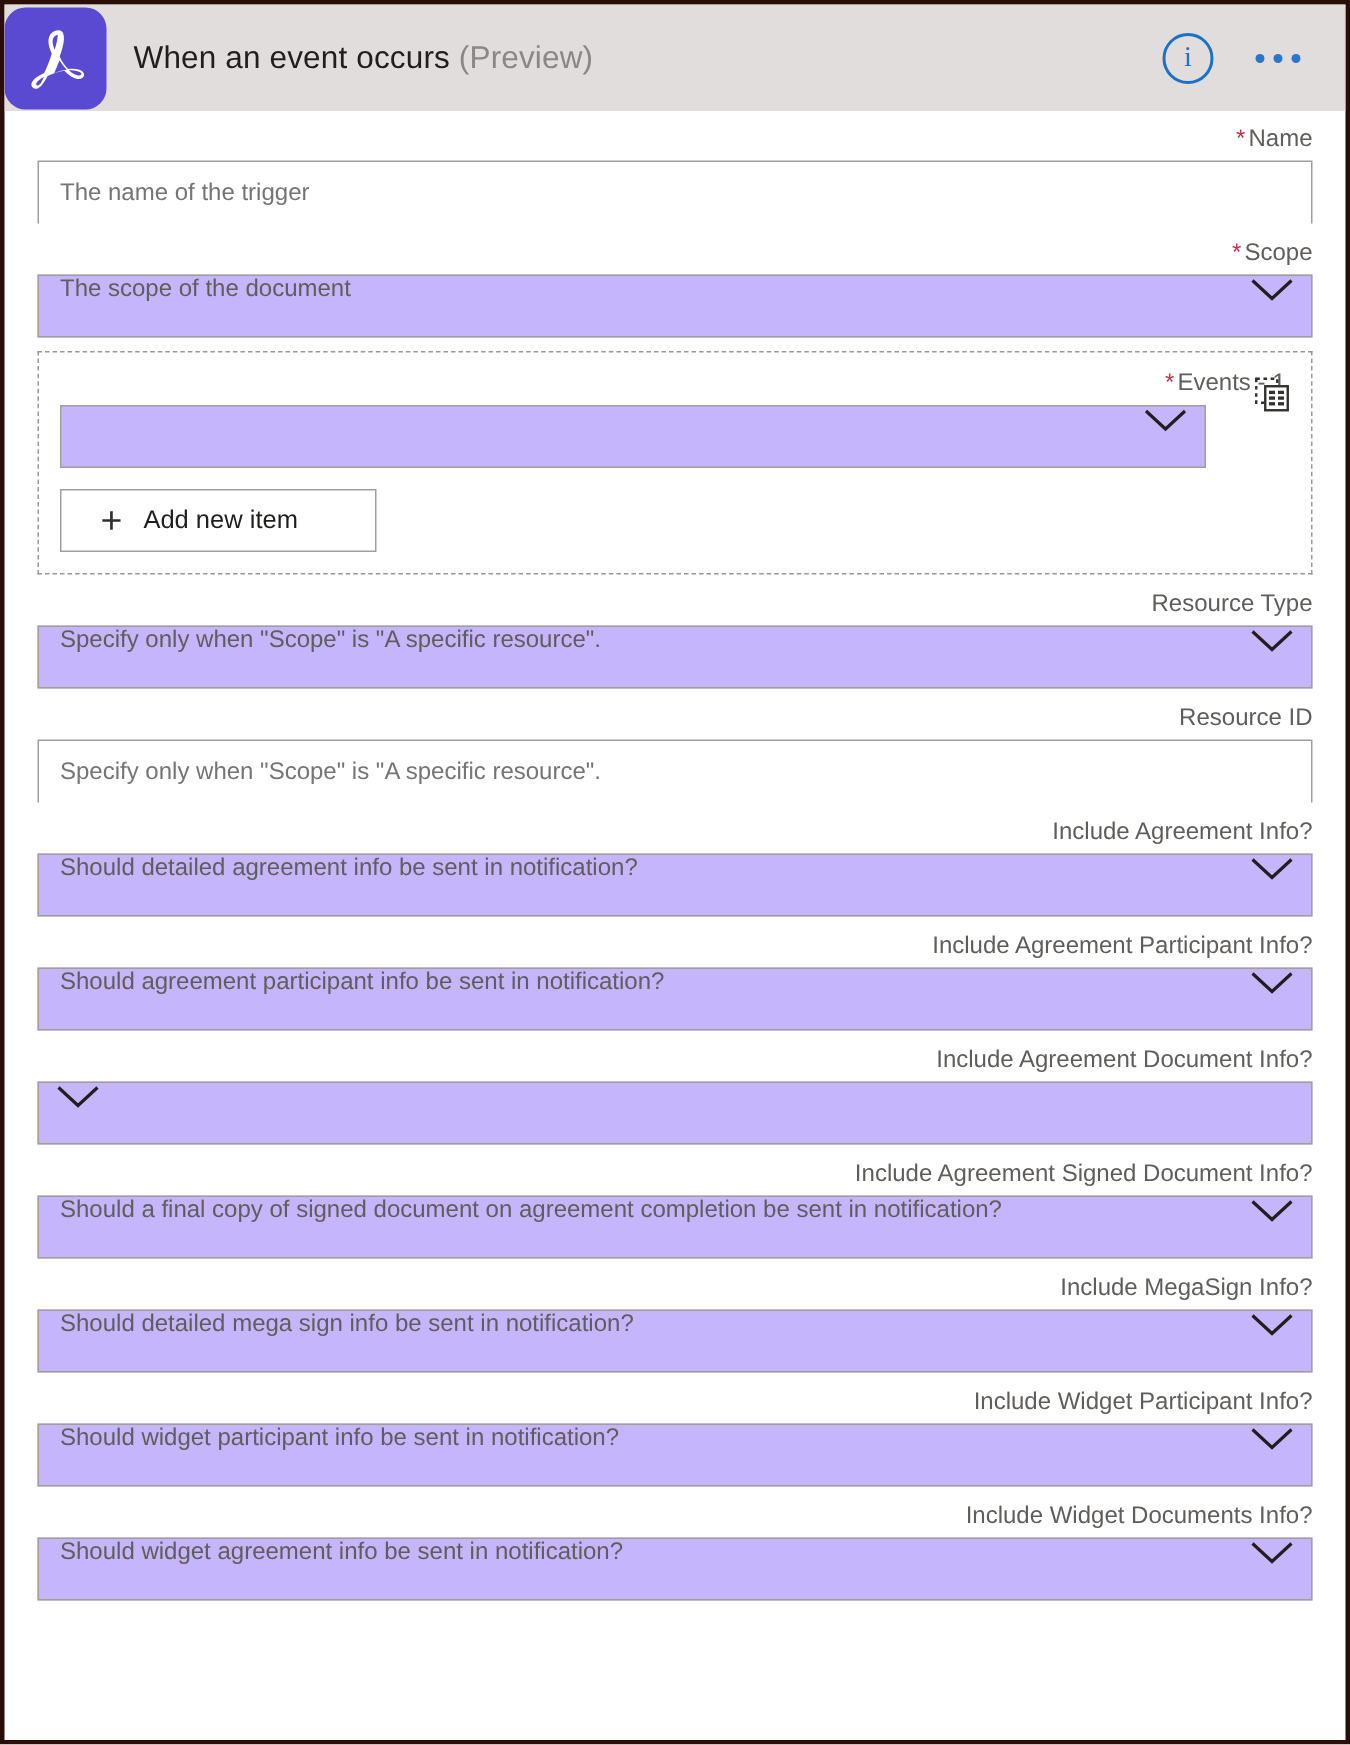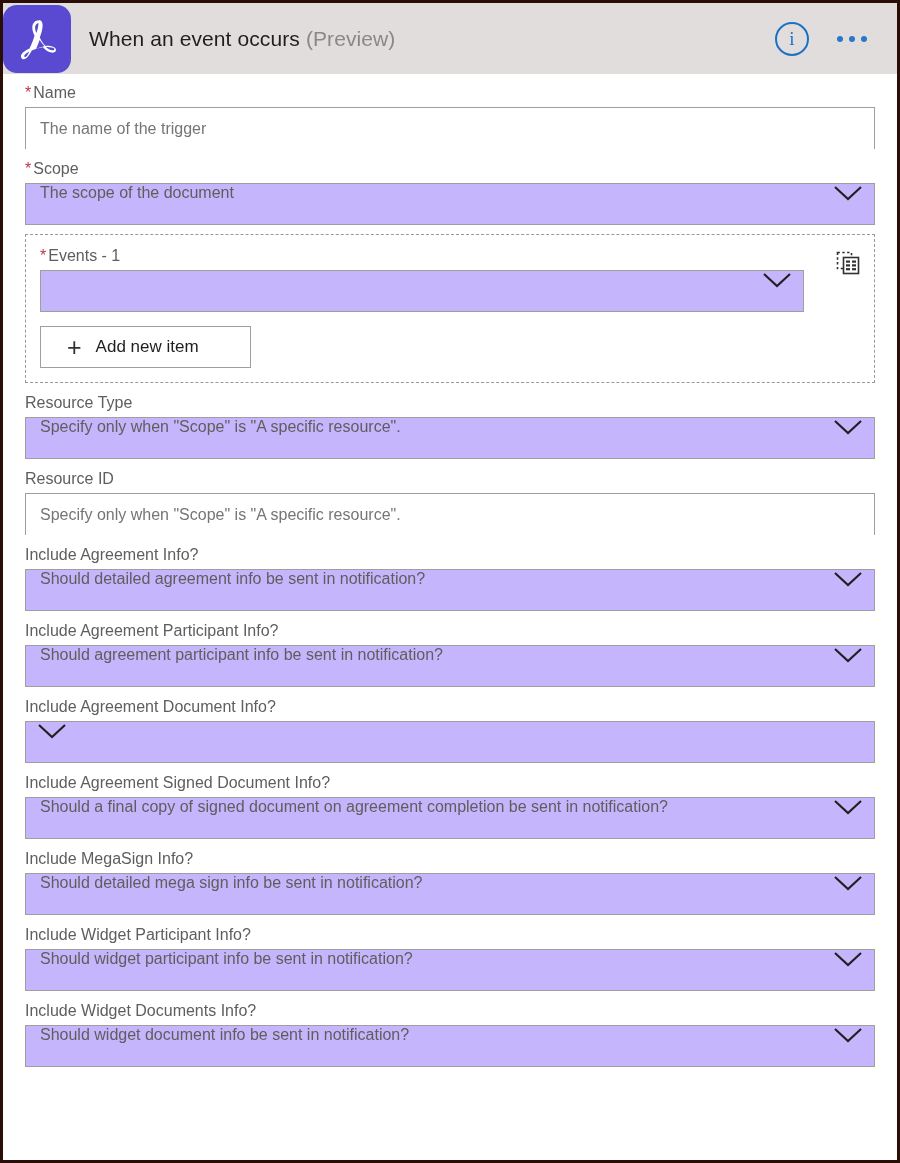--- a/index.html
+++ b/index.html
@@ -88,20 +88,21 @@
   }
 
   .field { margin-bottom: 9px; }
 
   .field-label {
     font-size: 16px;
     color: #605e5c;
     line-height: 22px;
     margin-bottom: 3px;
     display: block;
+    text-align: right;
   }
   .req {
     color: #c4314b;
     margin-right: 2px;
     font-size: 16px;
   }
 
   .control {
     position: relative;
     border: 1px solid #a19f9d;
@@ -351,21 +352,21 @@
             <span class="chev">
               <svg width="30" height="18" viewBox="0 0 30 18">
                 <path d="M2 3 L15 15 L28 3" fill="none" stroke="#201f1e" stroke-width="2.1"></path>
               </svg>
             </span>
           </div>
         </div>
         <div class="field">
           <label class="field-label"><span>Include Widget Documents Info?</span></label>
           <div class="control">
-            <span class="value">Should widget document info be sent in notification?</span>
+            <span class="value">Should widget agreement info be sent in notification?</span>
             <span class="chev">
               <svg width="30" height="18" viewBox="0 0 30 18">
                 <path d="M2 3 L15 15 L28 3" fill="none" stroke="#201f1e" stroke-width="2.1"></path>
               </svg>
             </span>
           </div>
         </div>
       </div>
 
   </div>

